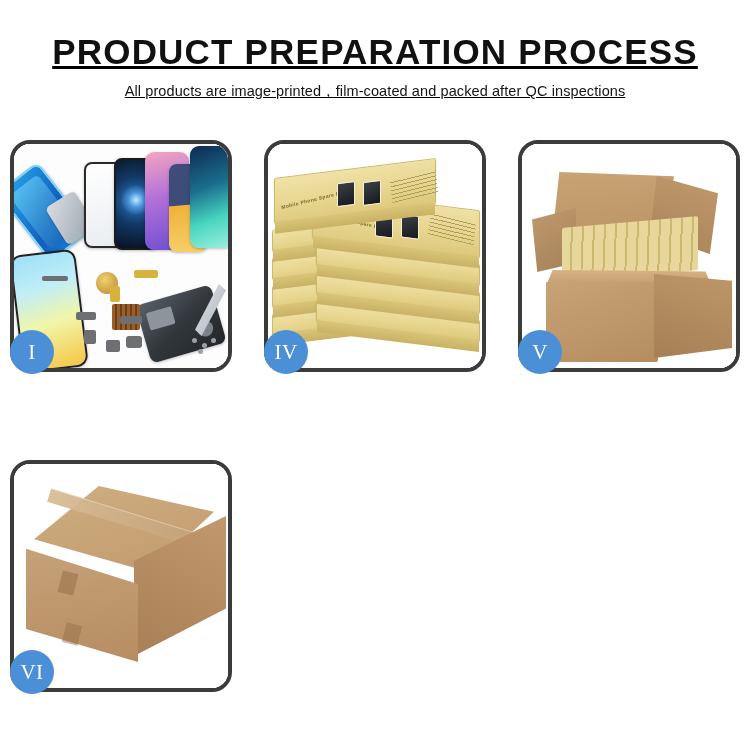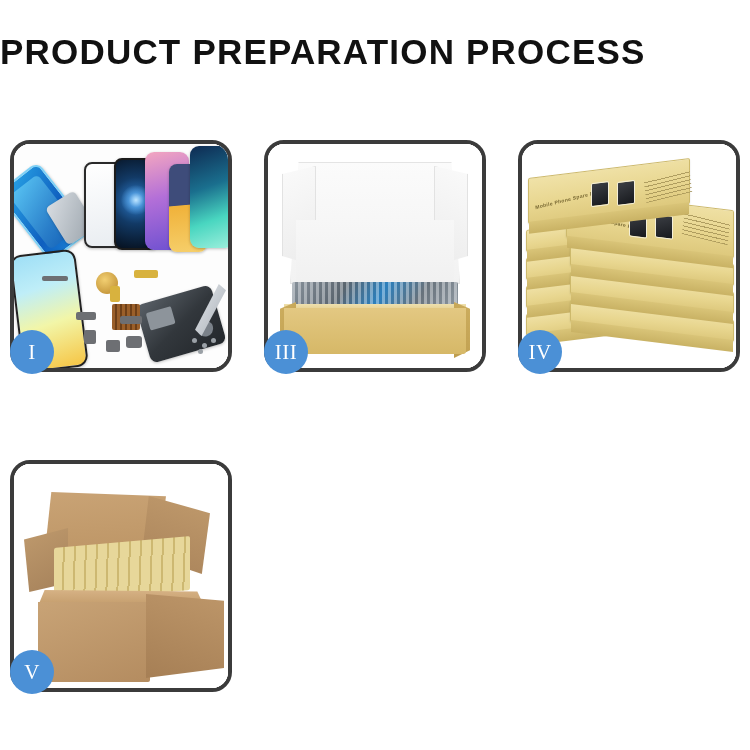--- a/index.html
+++ b/index.html
@@ -5,21 +5,21 @@
   * { margin:0; padding:0; box-sizing:border-box; }
   html, body {
     width:750px; height:750px;
     background:#ffffff;
     font-family:"Liberation Sans", sans-serif;
     overflow:hidden;
   }
   .page { position:relative; width:750px; height:750px; background:#fff; }
 
   
-  .header { text-align:left; padding-top:34px; }
+  .header { text-align:center; padding-top:34px;text-decoration:underline; }
   .title {
     font-size:35px; font-weight:700; letter-spacing:1.2px;
     color:#111; line-height:1.05; white-space:nowrap;
     font-family:"Liberation Sans", sans-serif;
   }
   .subtitle {
     margin-top:11px; font-size:14.5px; color:#141414;
     letter-spacing:0.1px; white-space:nowrap;
   }
 
@@ -345,20 +345,21 @@
     clip-path:polygon(20% 0,100% 18%,74% 100%,0 70%);
   }
 </style>
 </head>
 <body>
 
 <div class="page">
 
   <div class="header">
     <div class="title">PRODUCT PREPARATION PROCESS</div>
+    <div class="subtitle">All products are image-printed，film-coated and packed after QC inspections</div>
   </div>
 
   <div class="grid">
 
     <div class="card">
       <div class="card-clip">
         <div class="p1">
           <div class="scr scr-blue-flex"></div>
           <div class="scr scr-chip"></div>
           <div class="scr scr-white"></div>
@@ -384,38 +385,20 @@
             <span style="left:10px;top:5px;"></span>
             <span style="left:19px;top:0;"></span>
             <span style="left:6px;top:11px;"></span>
           </div>
         </div>
       </div>
       <div class="badge">I</div>
     </div>
 
 
-    <div class="card">
-      <div class="card-clip">
-        <div class="p3">
-          <div class="mailer">
-            <div class="lidback"></div>
-            <div class="lidflapL"></div>
-            <div class="lidflapR"></div>
-            <div class="innerwhite"></div>
-            <div class="contents"></div>
-            <div class="frontTopEdge"></div>
-            <div class="sideL"></div>
-            <div class="sideR"></div>
-            <div class="front"></div>
-          </div>
-        </div>
-      </div>
-      <div class="badge">III</div>
-    </div>
 
     <div class="card">
       <div class="card-clip">
         <div class="p4">
           <div class="stack">
 
             <div class="rbox" style="left:0;top:148px;width:162px;height:22px;transform:skewY(-7deg);">
                 <div class="side"></div>
               </div>
             <div class="rbox" style="left:0;top:120px;width:162px;height:22px;transform:skewY(-7deg);">
@@ -470,15 +453,31 @@
             <div class="innerFill"></div>
             <div class="bodyTopEdge"></div>
             <div class="bodyFront"></div>
             <div class="bodySide"></div>
           </div>
         </div>
       </div>
       <div class="badge">V</div>
     </div>
 
+    <div class="card">
+      <div class="card-clip">
+        <div class="p6">
+          <div class="carton6">
+            <div class="glint"></div>
+            <div class="top"></div>
+            <div class="topSeam"></div>
+            <div class="side"></div>
+            <div class="front"></div>
+            <div class="tape1"></div>
+            <div class="tape2"></div>
+          </div>
+        </div>
+      </div>
+      <div class="badge">VI</div>
+    </div>
 
   </div>
 </div>
 
 </body></html>

